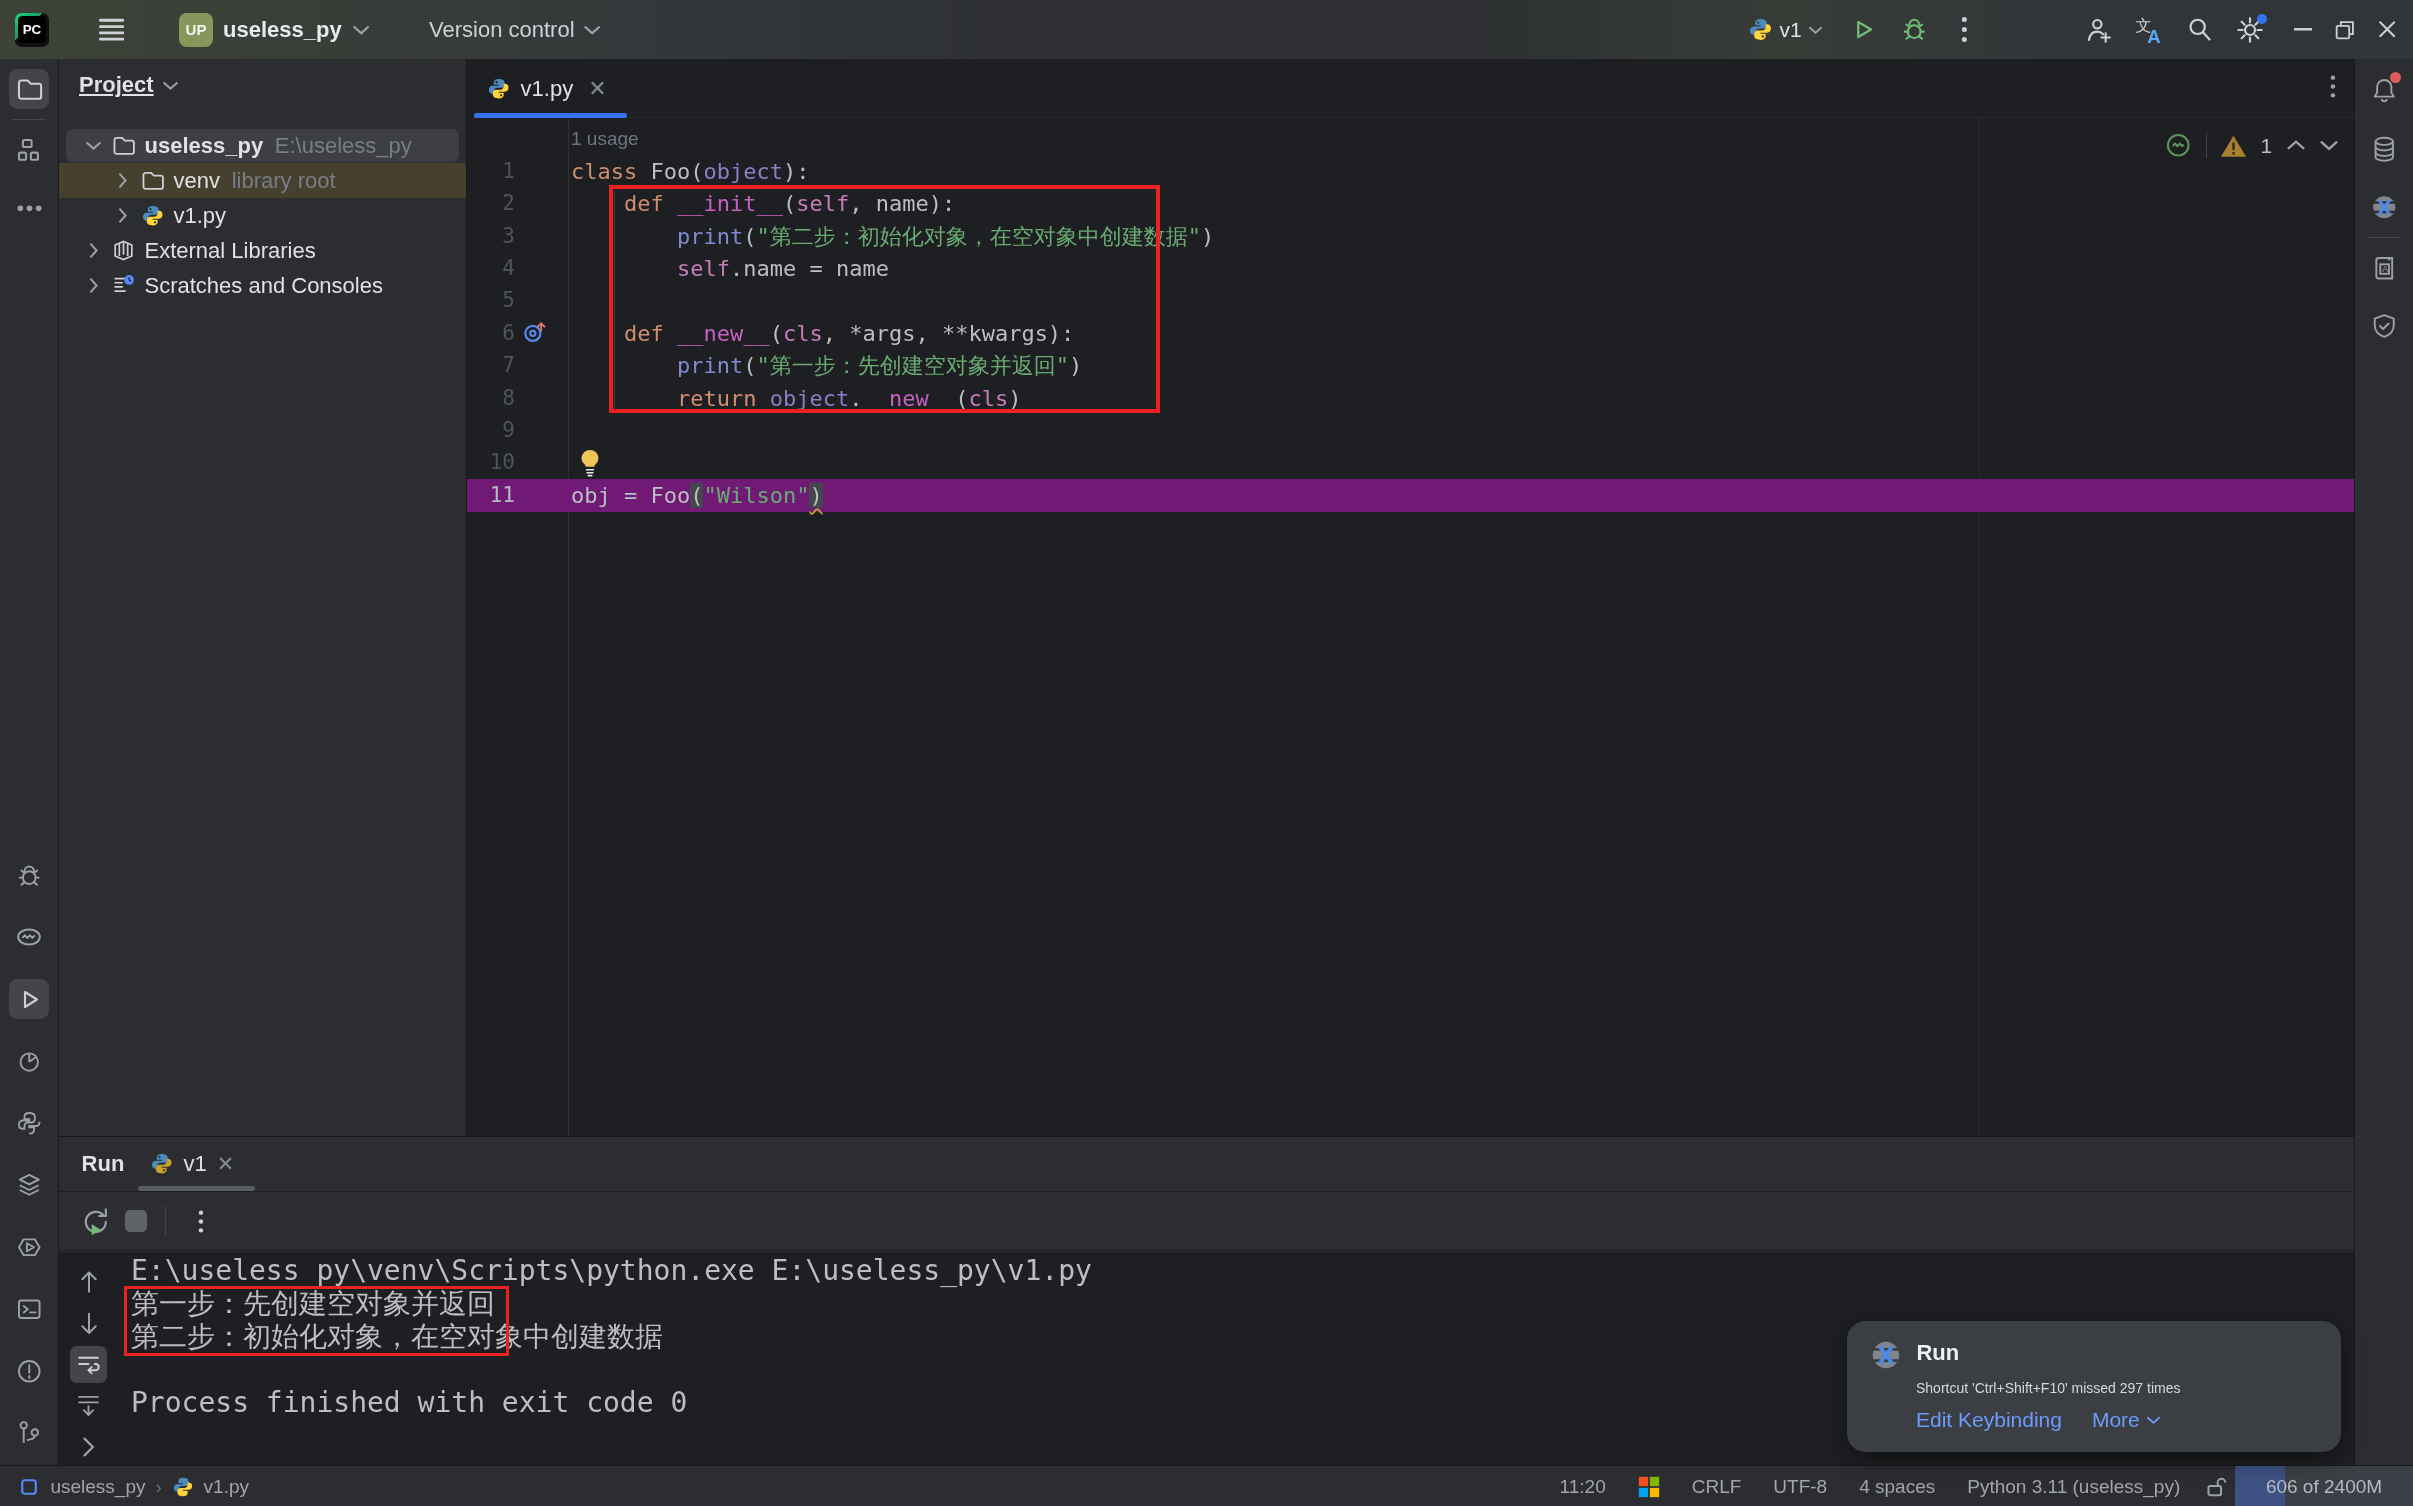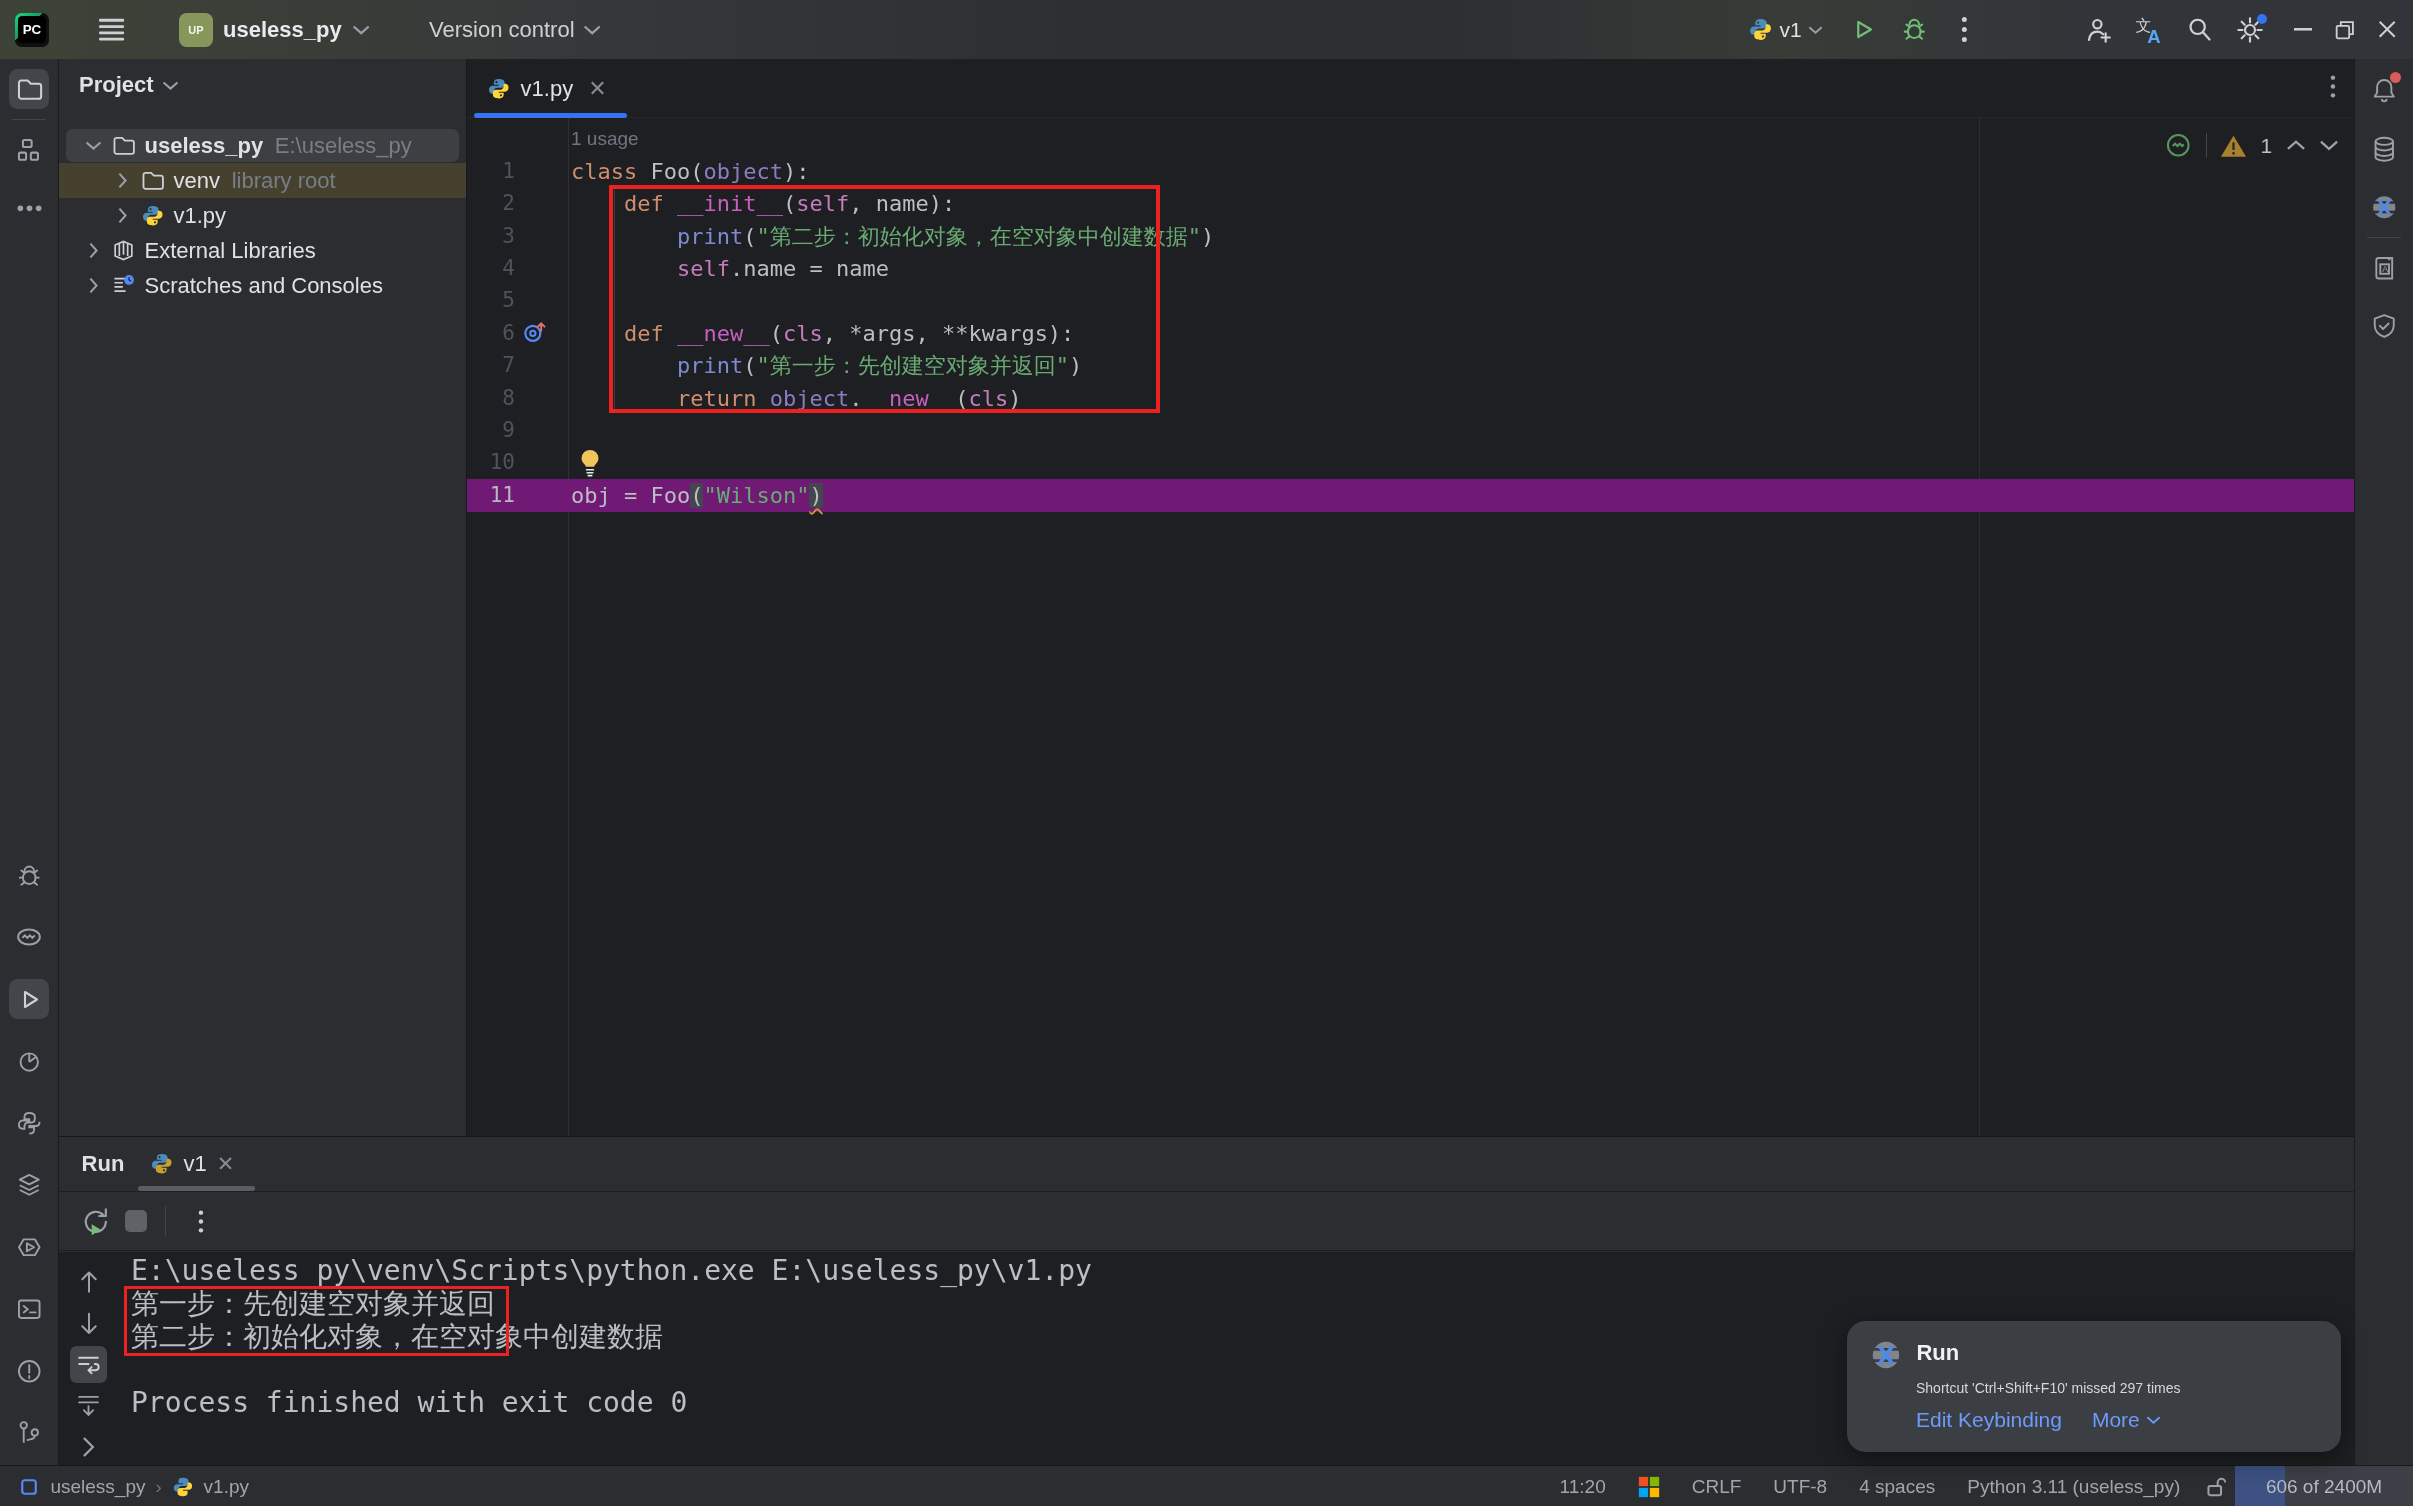--- a/index.html
+++ b/index.html
@@ -20,21 +20,21 @@
   .tb-left { display:flex; align-items:center; gap:12px; }
   .app-logo { width:34px; height:34px; margin-left:15px; border-radius:6.7px;
     background:linear-gradient(135deg,#21d789 0%,#119e5a 40%,#0e0f0e 41%); position:relative; }
   .app-logo .pcbox { position:absolute; inset:3.4px; background:#000; border-radius:4.2px;
     display:flex; align-items:center; justify-content:center; }
   .app-logo .pcbox span { color:#fff; font-weight:bold; font-size:13.4px; letter-spacing:0; }
   .icon-btn { display:flex; align-items:center; justify-content:center; width:37px; height:37px; border-radius:6.7px; cursor:pointer; }
   .hamburger { margin-left:34px; }
   .proj-widget { display:flex; align-items:center; gap:10px; margin-left:35px; cursor:pointer; }
   .up-badge { width:34px; height:34px; border-radius:7.5px; background:#87975c; color:#f4f6ec;
-    font-weight:bold; font-size:11px; display:flex; align-items:center; justify-content:center; }
+    font-weight:bold; font-size:15px; display:flex; align-items:center; justify-content:center; }
   .proj-name { font-size:22px; color:#e8eaee; font-weight:600; }
   .menu-item { display:flex; align-items:center; gap:8.4px; margin-left:47px; cursor:pointer; }
   .menu-item span { font-size:22px; color:#ced0d6; }
   .tb-right { margin-left:auto; display:flex; align-items:center; }
   .runcfg { display:flex; align-items:center; gap:6.7px; margin-right:22px; cursor:pointer; }
   .runcfg .cfg-label { font-size:21px; color:#dfe1e5; }
   .tb-right .icon-btn { margin-right:13.4px; }
   .win-btn { width:42px; height:42px; display:flex; align-items:center; justify-content:center; cursor:pointer; }
   .gear-wrap { position:relative; }
   .gear-dot { position:absolute; top:2.5px; right:1.7px; width:10px; height:10px; border-radius:50%; background:#3574f0; }
@@ -49,21 +49,21 @@
   .stripe .divider { width:34px; height:0.8px; background:#43454a; margin:10px 0; flex:none; }
   .stripe .spacer { flex:1; }
   .stripe .gap { height:18.4px; flex:none; }
   .bell-wrap { position:relative; }
   .bell-dot { position:absolute; top:1.7px; right:3.4px; width:11px; height:11px; border-radius:50%; background:#db5c5c; }
 
   .content { flex:1; display:flex; flex-direction:column; min-width:0; }
 
   
   .workspace { height:1078px; display:flex; }
-  .project-panel { width:408px; background:#2b2d30; border-right:0.8px solid #17181a; flex:none; position:relative; }
+  .project-panel { width:408px; background:#2b2d30; border-right:0.8px solid #17181a; flex:none; position:relative;text-decoration:underline; }
   .pp-header { display:flex; align-items:center; gap:8.4px; height:52px; padding-left:20px; }
   .pp-header span { font-size:22px; font-weight:bold; color:#dfe1e5; }
   .tree { position:absolute; top:69px; left:0; right:0; }
   .tree-row { height:35px; display:flex; align-items:center; cursor:pointer; position:relative; }
   .tree-row .rowbg { position:absolute; left:6.7px; right:6.7px; top:0.8px; bottom:0.8px; border-radius:6.7px; }
   .tree-row.selected .rowbg { background:#3d3f43; }
   .tree-row.warm { background:#46402f; }
   .tree-row .chev { width:28.5px; display:flex; justify-content:center; flex:none; z-index:1; }
   .tree-row .ticon { width:32px; display:flex; justify-content:center; flex:none; z-index:1; }
   .tree-row .tlabel { font-size:22px; color:#dfe1e5; margin-left:5px; z-index:1; white-space:pre; }

